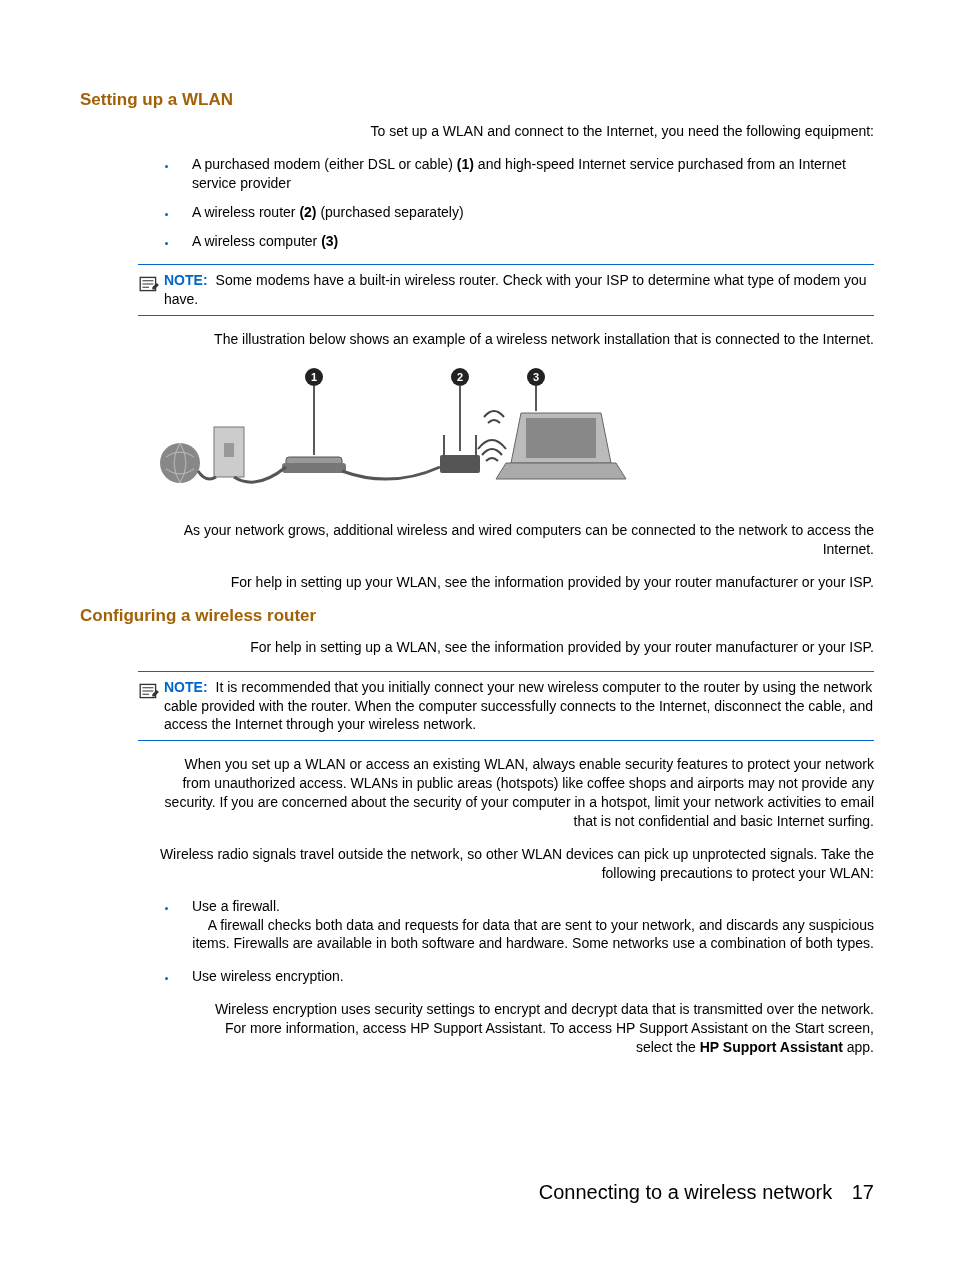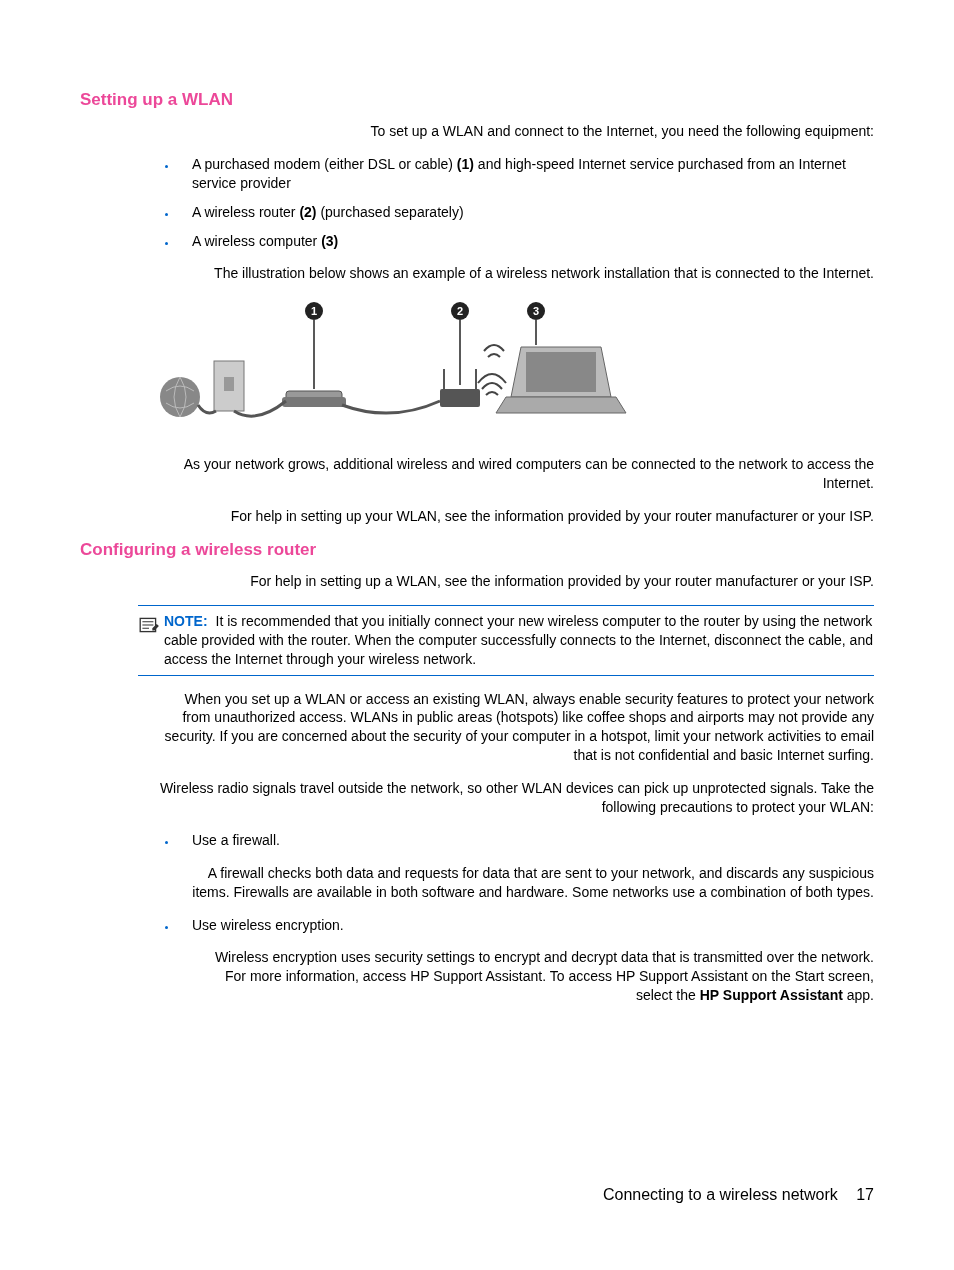--- a/index.html
+++ b/index.html
@@ -11,21 +11,21 @@
     background: #fff;
   }
   .page {
     width: 954px;
     height: 1270px;
     position: relative;
     padding: 90px 80px 0 80px;
     box-sizing: border-box;
   }
   h2.section {
-    color: #ec4899;
+    color: #a16207;
     font-size: 17px;
     font-weight: bold;
     margin: 0 0 12px 0;
   }
   .indent {
     margin-left: 76px;
   }
   p {
     margin: 0 0 14px 0;
     line-height: 1.35;
@@ -73,41 +73,51 @@
     width: 100%;
     height: 100%;
   }
   .bold {
     font-weight: bold;
   }
   .footer {
     position: absolute;
     bottom: 66px;
     right: 80px;
-    font-size: 16px;
+    font-size: 20px;
   }
   .footer .pgnum {
     margin-left: 14px;
   }
 </style>
 </head>
 <body>
 
 <div class="page">
 
   <h2 class="section">Setting up a WLAN</h2>
   <div class="indent">
     <p>To set up a WLAN and connect to the Internet, you need the following equipment:</p>
     <ul>
       <li><span>A purchased modem (either DSL or cable) </span><span class="bold">(1)</span><span> and high-speed Internet service purchased from an Internet service provider</span></li>
       <li><span>A wireless router </span><span class="bold">(2)</span><span> (purchased separately)</span></li>
       <li><span>A wireless computer </span><span class="bold">(3)</span><span></span></li>
     </ul>
   </div>
 
+  <div class="note-box">
+    <span class="note-icon">
+      <svg viewBox="0 0 20 20">
+          <rect x="2" y="4" width="14" height="12" fill="none" stroke="#333" stroke-width="1.2"></rect>
+          <path d="M4 7 h10 M4 10 h10 M4 13 h6" stroke="#333" stroke-width="1"></path>
+          <path d="M13 13 l4 -4 l2 2 l-4 4 l-2 0 z" fill="#333"></path>
+        </svg>
+    </span>
+    <div><span class="note-label">NOTE:</span><span>Some modems have a built-in wireless router. Check with your ISP to determine what type of modem you have.</span></div>
+  </div>
 
   <div class="indent">
     <p>The illustration below shows an example of a wireless network installation that is connected to the Internet.</p>
   </div>
 
   <div class="illustration">
     <svg viewBox="0 0 500 140">
 
       <g>
         <circle cx="158" cy="14" r="9" fill="#222"></circle>
@@ -187,21 +197,21 @@
     </span>
     <div><span class="note-label">NOTE:</span><span>It is recommended that you initially connect your new wireless computer to the router by using the network cable provided with the router. When the computer successfully connects to the Internet, disconnect the cable, and access the Internet through your wireless network.</span></div>
   </div>
 
   <div class="indent">
     <p>When you set up a WLAN or access an existing WLAN, always enable security features to protect your network from unauthorized access. WLANs in public areas (hotspots) like coffee shops and airports may not provide any security. If you are concerned about the security of your computer in a hotspot, limit your network activities to email that is not confidential and basic Internet surfing.</p>
     <p>Wireless radio signals travel outside the network, so other WLAN devices can pick up unprotected signals. Take the following precautions to protect your WLAN:</p>
     <ul>
       <li>
         <span>Use a firewall.</span>
-        <p style="margin-top:14px">A firewall checks both data and requests for data that are sent to your network, and discards any suspicious items. Firewalls are available in both software and hardware. Some networks use a combination of both types.</p>
+        <p style="">A firewall checks both data and requests for data that are sent to your network, and discards any suspicious items. Firewalls are available in both software and hardware. Some networks use a combination of both types.</p>
       </li>
       <li>
         <span>Use wireless encryption.</span>
         <p style="margin-top:14px"><span>Wireless encryption uses security settings to encrypt and decrypt data that is transmitted over the network. For more information, access HP Support Assistant. To access HP Support Assistant on the Start screen, select the </span><span class="bold">HP Support Assistant</span><span> app.</span></p>
       </li>
     </ul>
   </div>
 
   <div class="footer">
     <span>Connecting to a wireless network</span>

